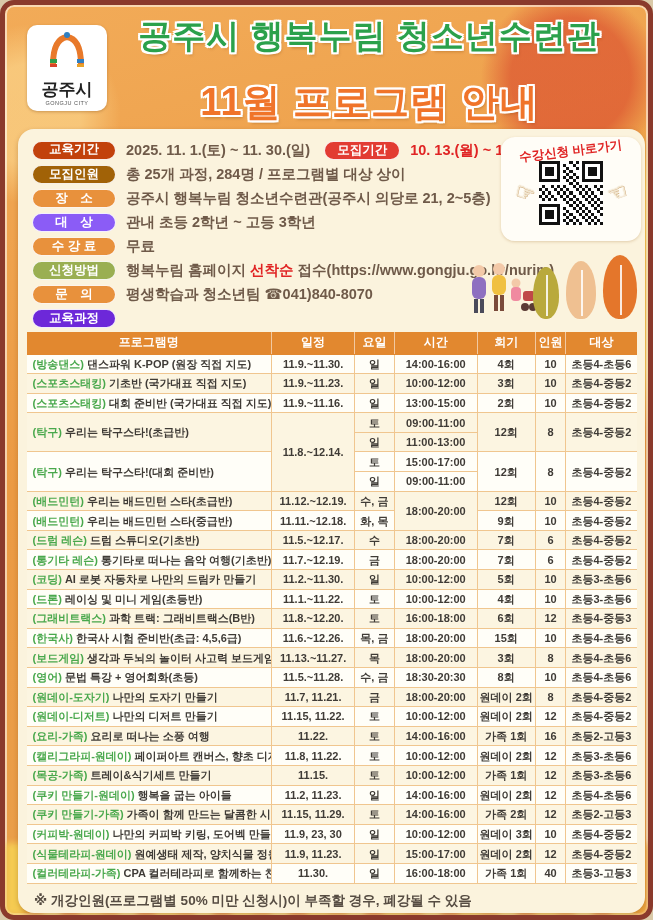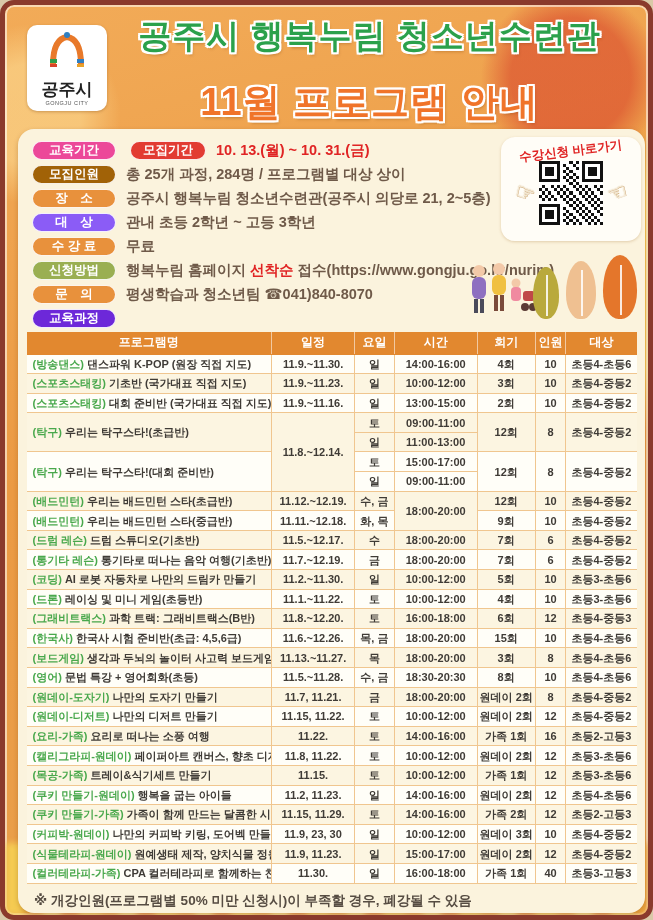--- a/index.html
+++ b/index.html
@@ -113,21 +113,22 @@
     <div class="titles">
       <div class="t-outline title1">공주시 행복누림 청소년수련관</div>
       <div class="t-outline title2">11월 프로그램 안내</div>
     </div>
   </div>
 
   <div class="panel">
 
     <div class="info">
         <div class="info-row">
-          <span class="badge" style="background: #ec4899;">교육기간</span>
+          <span class="badge" style="background: #c2410c; font-family: Liberation Mono, monospace;">교육기간</span>
+          <span class="info-text"><span>2025. 11. 1.(토) ~ 11. 30.(일)</span></span>
           <span class="badge b2" style="background: rgb(226, 59, 51);">모집기간</span>
           <span class="info-text"><span class="red">10. 13.(월) ~ 10. 31.(금)</span></span>
         </div>
         <div class="info-row">
           <span class="badge" style="background: #a16207;">모집인원</span>
           <span class="info-text"><span>총 25개 과정, 284명 / 프로그램별 대상 상이</span></span>
         </div>
         <div class="info-row">
           <span class="badge" style="background: rgb(232, 145, 60);">장　소</span>
           <span class="info-text"><span>공주시 행복누림 청소년수련관(공주시 의당로 21, 2~5층)</span></span>

